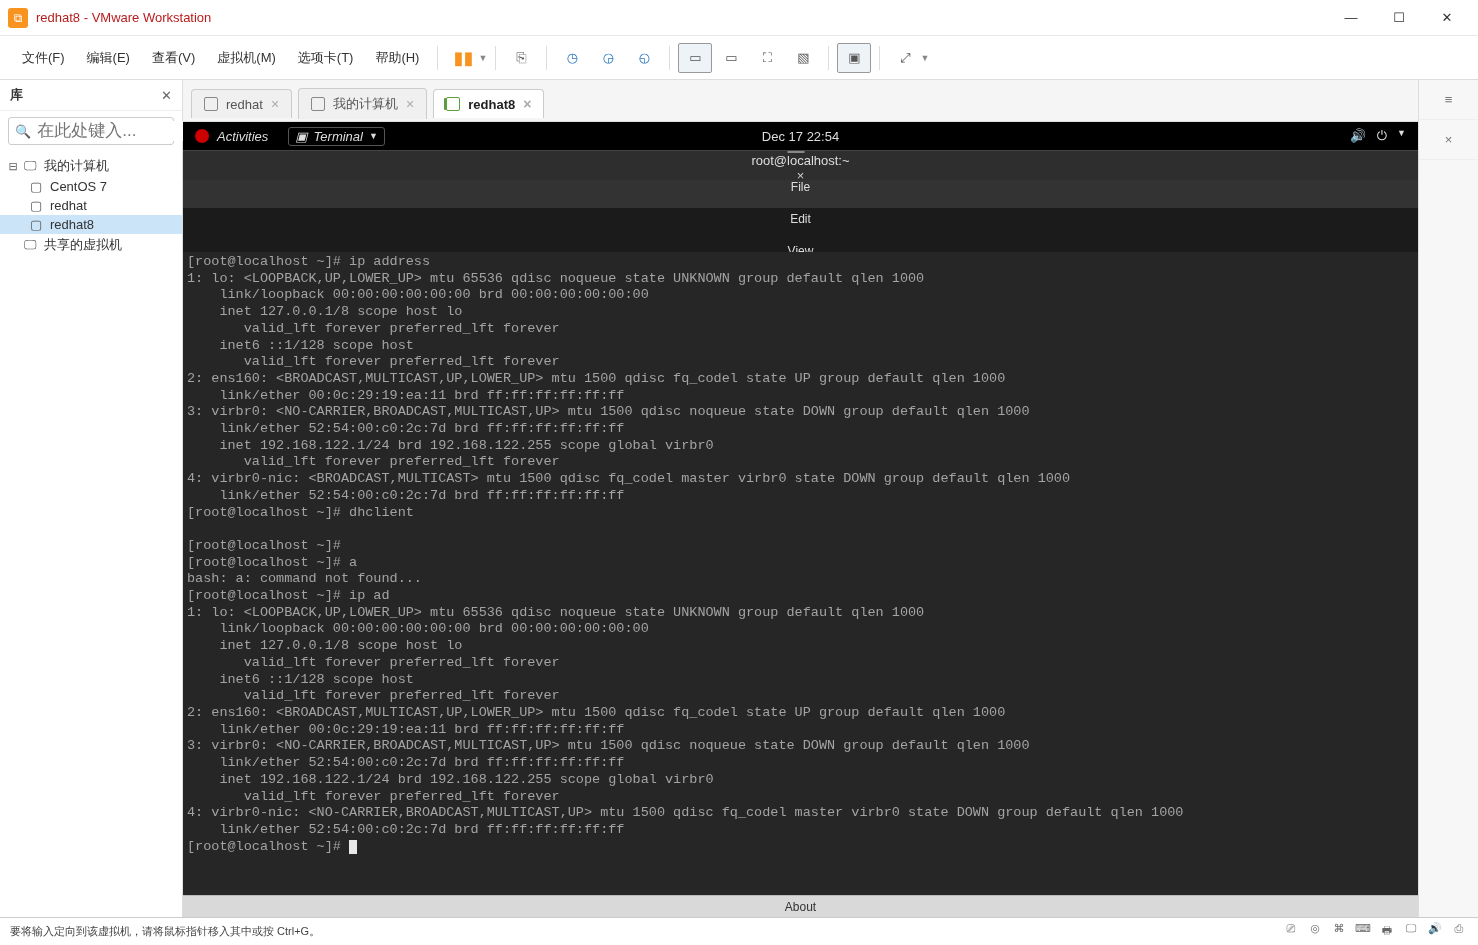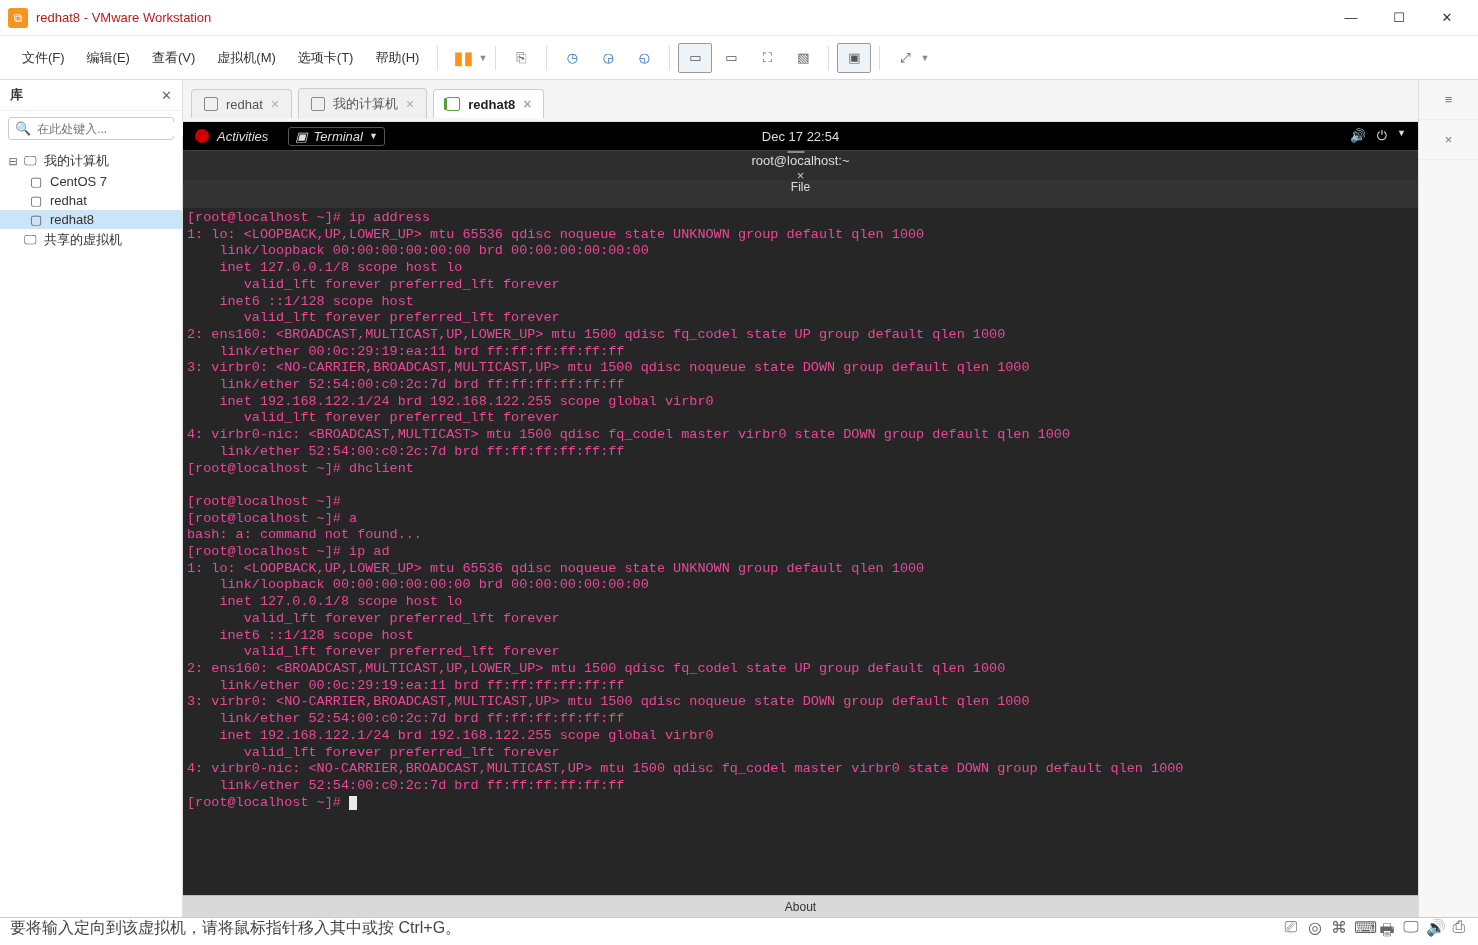--- a/index.html
+++ b/index.html
@@ -17,21 +17,21 @@
 .menubar .tbtn.blue { color: #2e7bc4; }
 .menubar .tbtn.active { border: 1px solid #999; background: #eef3f8; }
 .menubar .tdrop { font-size: 9px; color: #888; margin-left: -4px; }
 .body { display: flex; height: calc(100% - 36px - 44px - 28px); }
 .sidebar { width: 183px; border-right: 1px solid #ddd; display: flex; flex-direction: column; }
 .sidehead { display: flex; align-items: center; padding: 6px 10px; border-bottom: 1px solid #eee; }
 .sidehead .lbl { flex: 1; font-weight: 600; color: #333; }
 .sidehead .x { color: #666; }
 .searchbox { margin: 6px 8px; border: 1px solid #ccc; border-radius: 3px; display: flex; align-items: center; padding: 3px 6px; }
 .searchbox .mag { color: #888; margin-right: 6px; }
-.searchbox input { border: none; outline: none; flex: 1; font-size: 12px; color: #1d4ed8; }
+.searchbox input { border: none; outline: none; flex: 1; font-size: 17px; color: #1d4ed8; }
 .searchbox .dd { font-size: 9px; color: #888; }
 .tree { padding: 4px 0; font-size: 13px; }
 .tree .node { display: flex; align-items: center; padding: 2px 6px; gap: 4px; }
 .tree .toggle { width: 14px; text-align: center; color: #666; font-size: 11px; }
 .tree .icon { width: 16px; color: #555; }
 .tree .lbl { color: #333; }
 .tree .child { padding-left: 30px; }
 .tree .sel { background: #cce4f7; }
 .main { flex: 1; display: flex; flex-direction: column; min-width: 0; }
 .tabs { display: flex; align-items: center; height: 42px; padding: 6px 8px 0 8px; gap: 6px; border-bottom: 1px solid #ddd; background: #f5f5f5; }
@@ -45,26 +45,26 @@
 .gnometop .act { display: flex; align-items: center; gap: 8px; font-style: italic; }
 .gnometop .redhat { width: 14px; height: 14px; background: #c00; border-radius: 50%; }
 .gnometop .termbtn { margin-left: 12px; display: flex; align-items: center; gap: 6px; border: 1px solid #555; padding: 1px 6px; border-radius: 3px; }
 .gnometop .clock { position: absolute; left: 50%; transform: translateX(-50%); }
 .gnometop .sys { margin-left: auto; display: flex; gap: 10px; }
 .termtitle { height: 30px; background: #2e2e2e; color: #ddd; display: flex; align-items: center; padding: 0 10px; border-top: 1px solid #444; flex-direction: column; }
 .termtitle .tbox { width: 18px; height: 14px; border: 1px solid #888; border-radius: 2px; margin-right: 10px; background: #222; }
 .termtitle .ttl { flex: 1; text-align: center; }
 .termtitle .tx { color: #ccc; }
 .termmenu { height: 28px; background: #333; color: #ddd; display: flex; align-items: center; padding: 0 10px; gap: 18px; font-size: 12px; flex-direction: column; }
-.termbody { flex: 1; background: #262626; color: #ec4899; font-family: "Consolas","Courier New",monospace; font-size: 13.5px; line-height: 16.7px; padding: 2px 4px; white-space: pre; overflow: hidden; position: relative; }
+.termbody { flex: 1; background: #262626; color: #a3a3a3; font-family: "Consolas","Courier New",monospace; font-size: 13.5px; line-height: 16.7px; padding: 2px 4px; white-space: pre; overflow: hidden; position: relative; margin-top: 44px; }
 .cursor { display: inline-block; width: 8px; height: 14px; background: #e8e8e8; vertical-align: text-bottom; }
 .vmfoot { height: 22px; background: #d9d9d9; color: #333; display: flex; align-items: center; justify-content: center; font-size: 12px; border-top: 1px solid #bbb; }
 .extras { width: 60px; border-left: 1px solid #ddd; background: #f7f7f7; display: flex; flex-direction: column; }
 .extras .xbtn { height: 40px; display: flex; align-items: center; justify-content: center; color: #777; border-bottom: 1px solid #eee; }
-.statusbar { height: 28px; border-top: 1px solid #ccc; display: flex; align-items: flex-start; padding: 0 10px; font-size: 16px; color: #444; }
+.statusbar { height: 28px; border-top: 1px solid #ccc; display: flex; align-items: center; padding: 0 10px; font-size: 11px; color: #444; }
 .statusbar .sicons { margin-left: auto; display: flex; gap: 6px; color: #666; }
 .statusbar .sicons span { width: 18px; text-align: center; }
 </style>
 </head>
 <body>
 
 <div class="titlebar">
   <div class="logo">⧉</div>
   <div class="title">redhat8 - VMware Workstation</div>
   <div class="winctl">

